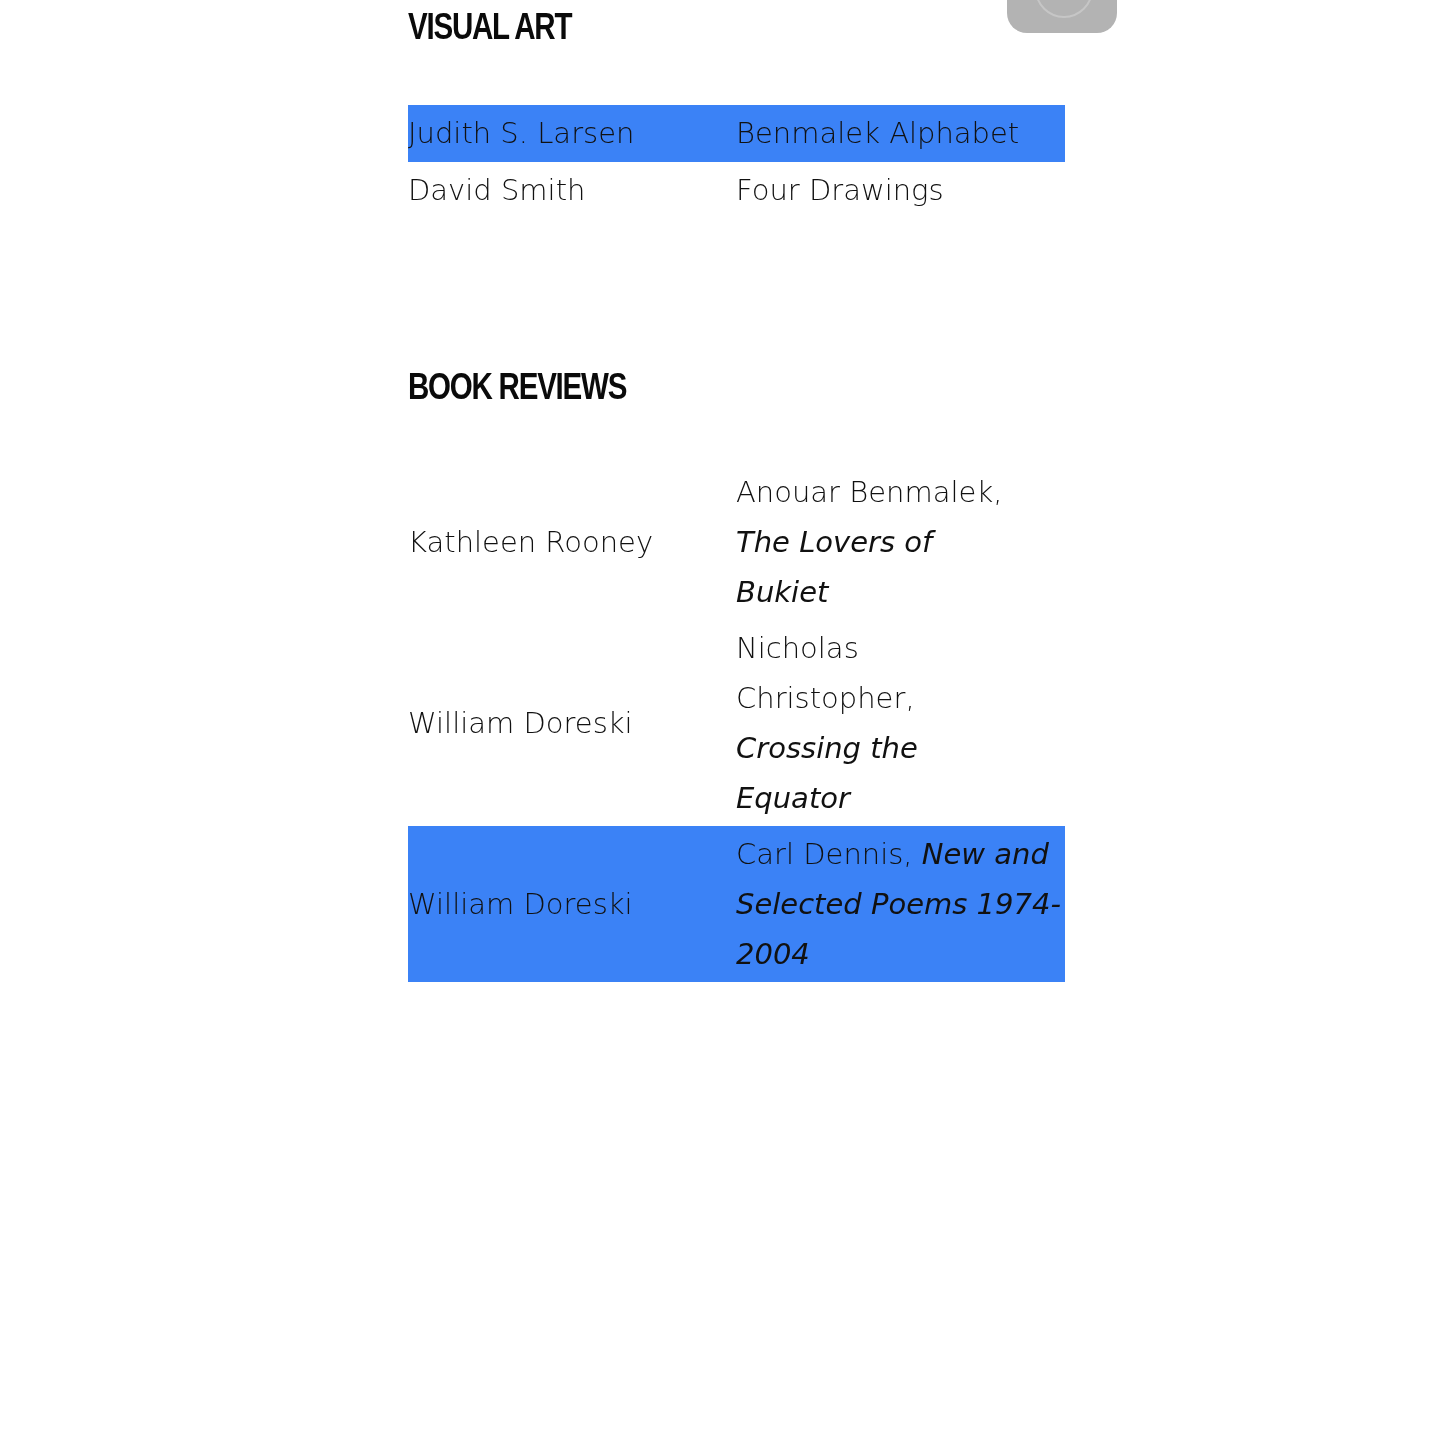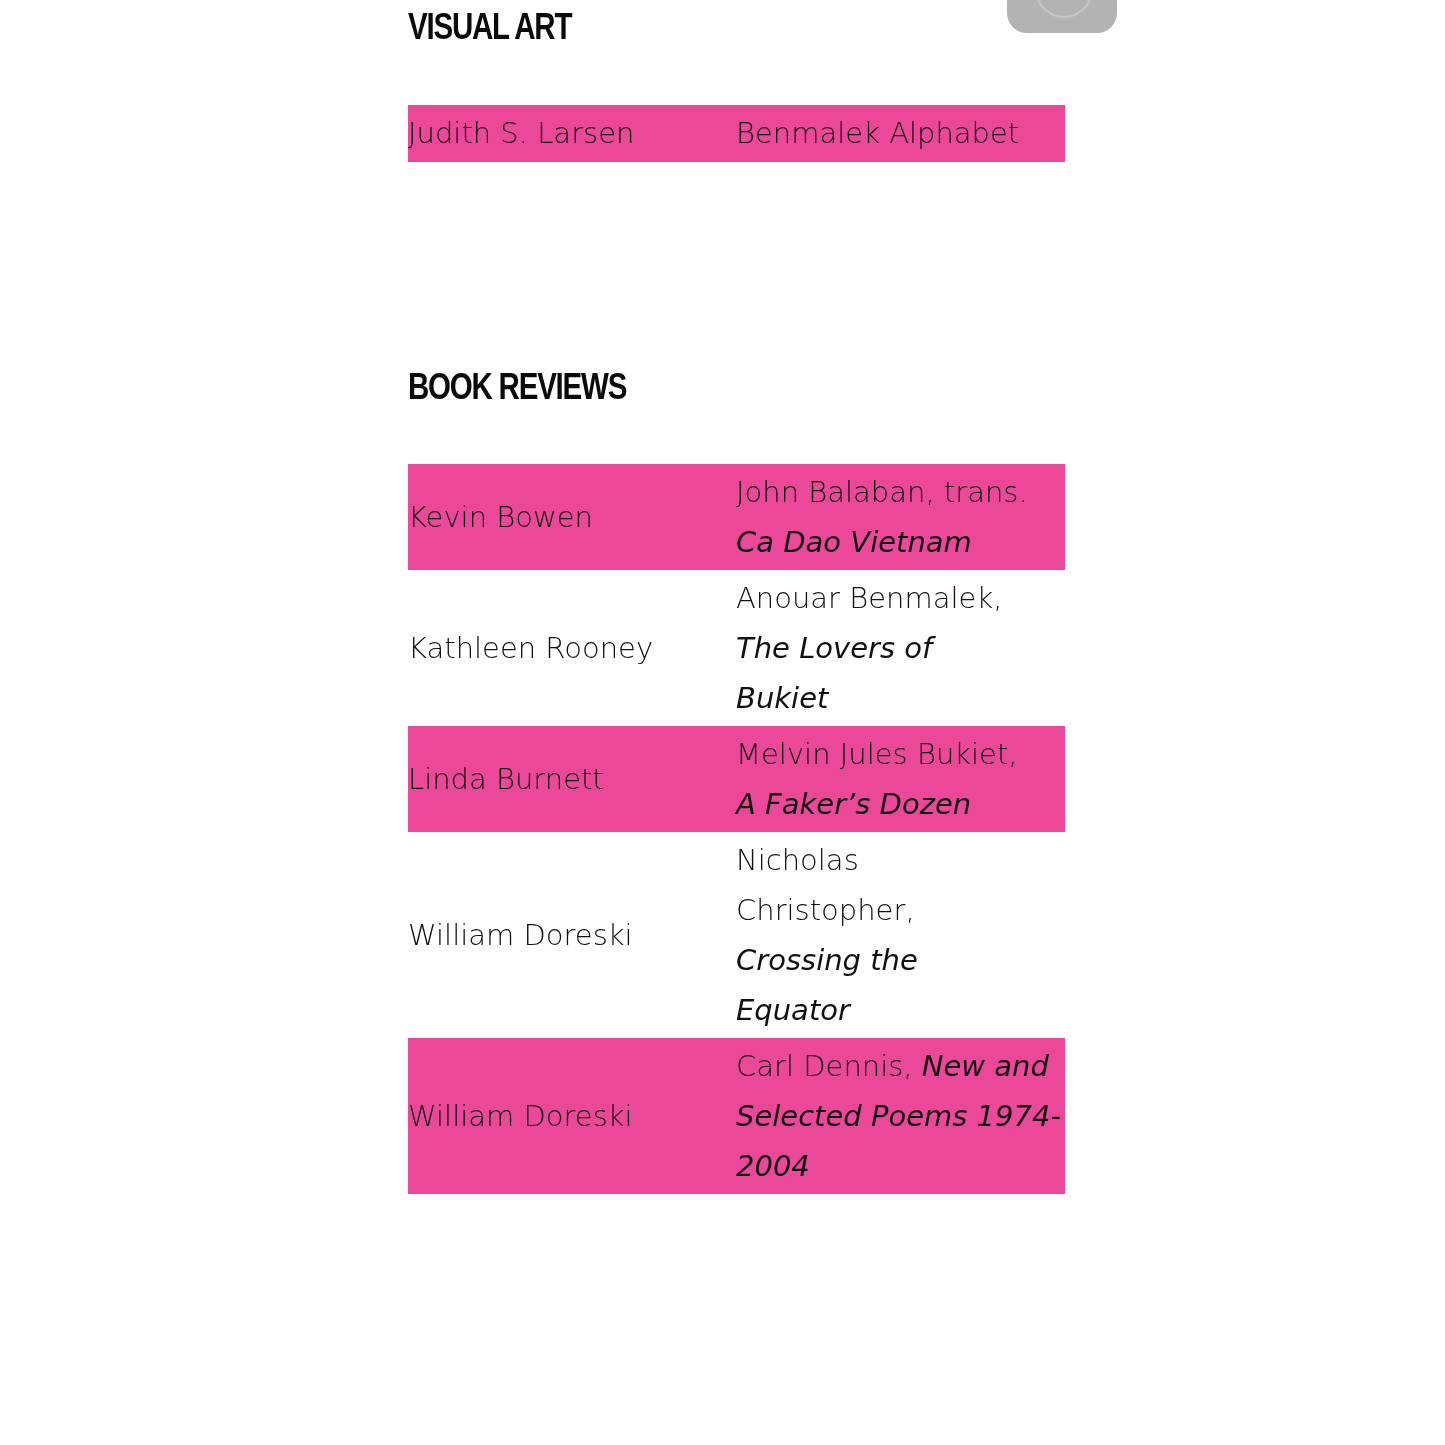--- a/index.html
+++ b/index.html
@@ -13,21 +13,21 @@
       font-size: 36px; letter-spacing: -1.5px; transform: scaleX(0.82);
       transform-origin: left center; margin: 0; color: #0a0a0a;
       white-space: nowrap;
     }
     #title-visual { position: absolute; top: 6px; left: 0; }
     #title-book { position: absolute; top: 366px; left: 0; }
     table { border-collapse: collapse; width: 657px; table-layout: fixed; }
     td { padding: 0; vertical-align: middle; font-size: 29px; font-weight: 300; }
     col.c1 { width: 328px; }
     col.c2 { width: 329px; }
-    tr.shade td { background: #ec4899; }
+    tr.shade td { background: #3b82f6; }
     #visual-table { position: absolute; top: 105px; left: 0; }
     #visual-table td { height: 56.5px; line-height: 56px; }
     #reviews-table { position: absolute; top: 464px; left: 0; }
     #reviews-table td.c2 { line-height: 50px; padding: 3px 0; }
     #reviews-table td.c1 { line-height: 50px; }
     .it { font-style: italic; }
     .assist {
       position: absolute; left: 1007px; top: -30px; width: 110px; height: 63px;
       background: #b3b3b3; border-radius: 0 0 20px 20px;
     }
@@ -47,42 +47,38 @@
   <table id="visual-table">
     <colgroup>
         <col class="c1">
         <col class="c2">
       </colgroup>
     <tbody>
       <tr class="shade">
         <td>Judith S. Larsen</td>
         <td>Benmalek Alphabet</td>
       </tr>
+      <tr>
+        <td>David Smith</td>
+        <td>Four Drawings</td>
+      </tr>
     </tbody>
   </table>
 
   <h2 id="title-book" class="section-title">BOOK REVIEWS</h2>
 
   <table id="reviews-table">
     <colgroup>
         <col class="c1">
         <col class="c2">
       </colgroup>
     <tbody>
-      <tr class="shade">
-        <td class="c1">Kevin Bowen</td>
-        <td class="c2"><span>John Balaban, trans.</span><br><span class="it">Ca Dao Vietnam</span></td>
-      </tr>
       <tr>
         <td class="c1">Kathleen Rooney</td>
         <td class="c2"><span>Anouar Benmalek,</span><br><span class="it" style="display:inline-block;width:230px;">The Lovers of Bukiet</span></td>
-      </tr>
-      <tr class="shade">
-        <td class="c1">Linda Burnett</td>
-        <td class="c2"><span>Melvin Jules Bukiet,</span><br><span class="it">A Faker’s Dozen</span></td>
       </tr>
       <tr>
         <td class="c1">William Doreski</td>
         <td class="c2"><span style="display:inline-block;width:200px;">Nicholas Christopher,</span><br><span class="it" style="display:inline-block;width:200px;">Crossing the Equator</span></td>
       </tr>
       <tr class="shade">
         <td class="c1">William Doreski</td>
         <td class="c2"><span>Carl Dennis,</span> <span class="it">New and Selected Poems 1974-2004</span></td>
       </tr>
     </tbody>

